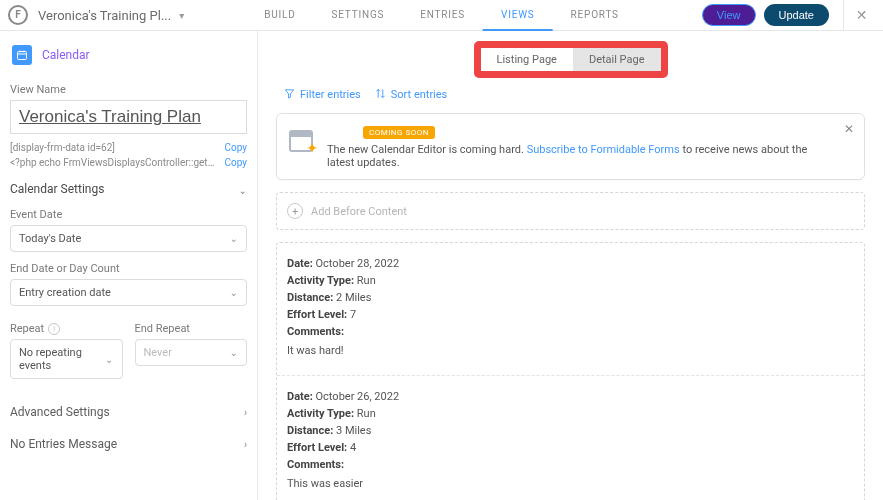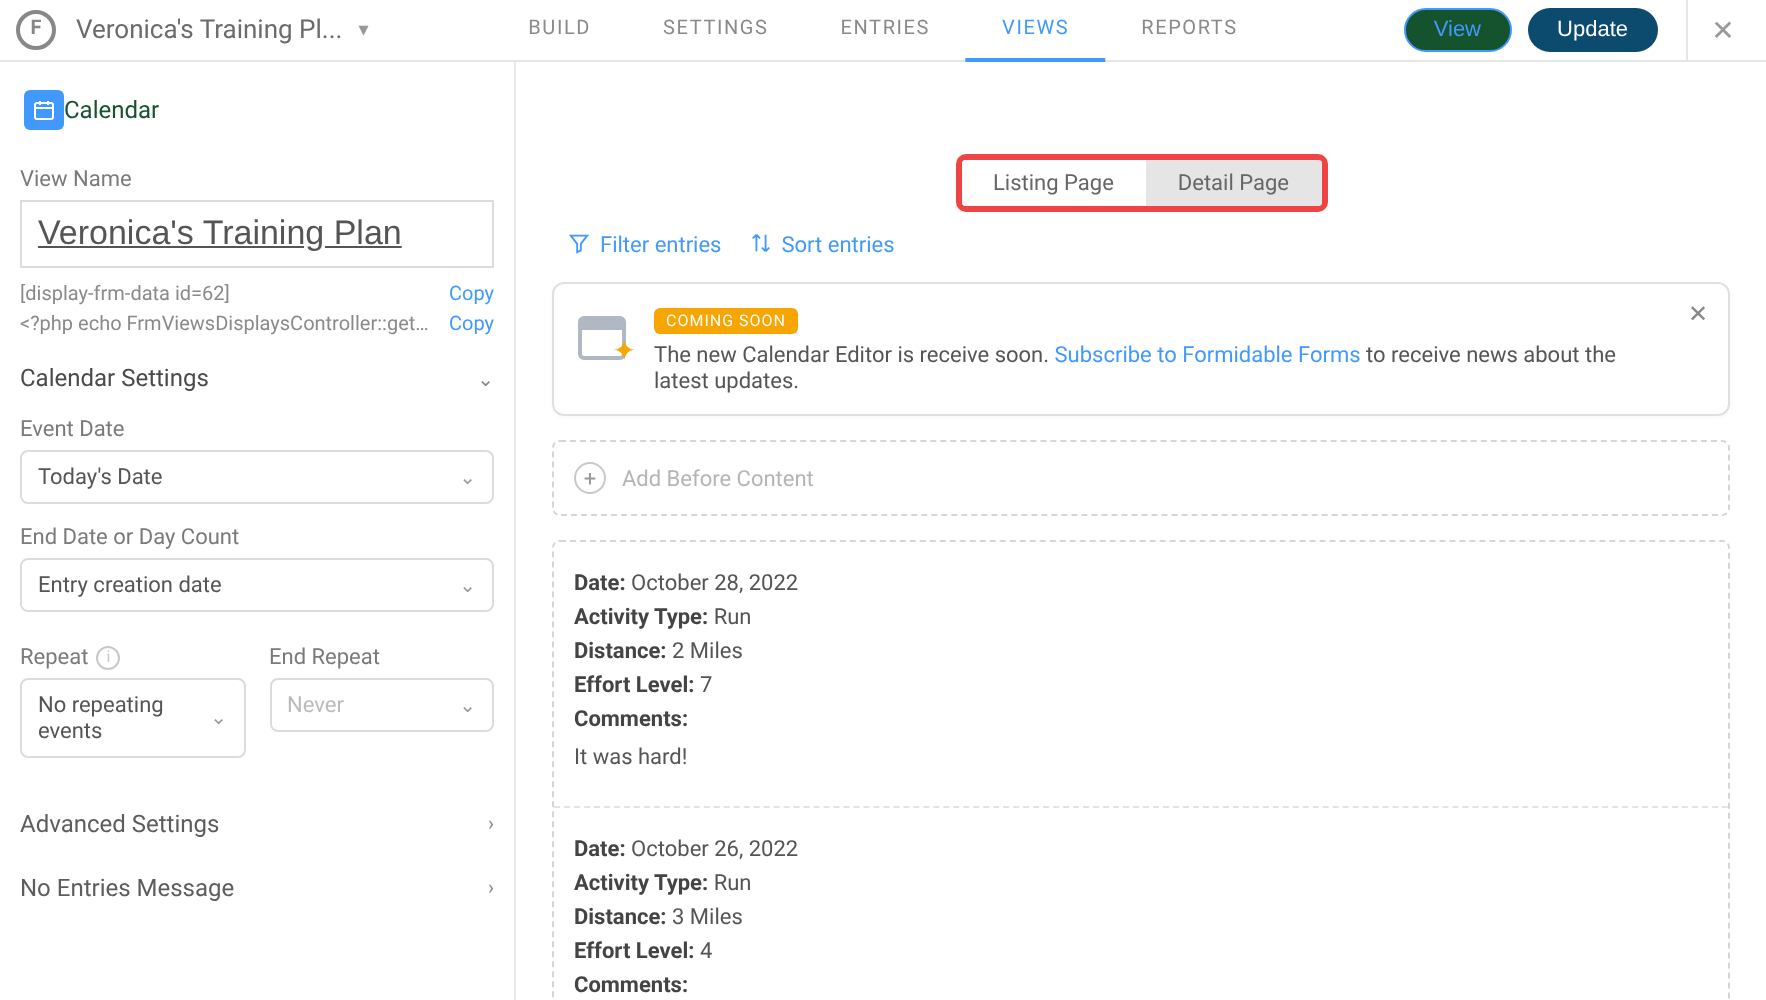--- a/index.html
+++ b/index.html
@@ -9,56 +9,56 @@
   .topbar { position: absolute; top:0; left:0; right:0; height:31px; border-bottom:1px solid #e6e6e6; display:flex; align-items:center; padding: 0 12px 0 8px; background:#fff; }
   .brand-icon { width:20px; height:20px; border:2px solid #888; border-radius:50%; display:flex; align-items:center; justify-content:center; color:#888; font-weight:700; font-size:10px; margin-right:10px;}
   .brand-icon span { transform: translateY(-1px); }
   .title-area { display:flex; align-items:center; color:#6b6b6b; font-size:13px;}
   .title-area .caret { margin-left:8px; font-size:10px; color:#999; }
   .top-tabs { position:absolute; left:50%; transform:translateX(-50%); display:flex; gap:0; }
   .top-tab { padding: 0 18px; height:31px; display:flex; align-items:center; font-size:10px; letter-spacing: .8px; color:#8a8a8a; cursor:pointer; text-transform: uppercase; border-bottom:2px solid transparent;}
   .top-tab.active { color:#4199fd; border-bottom-color:#4199fd; }
   .top-actions { margin-left:auto; display:flex; align-items:center; gap:8px;}
   .btn { border-radius: 16px; font-size:11px; padding:4px 14px; cursor:pointer; border:1px solid transparent; }
-  .btn-view { background:#14532d; color:#4199fd; border:1px solid #4199fd; }
+  .btn-view { background:#4c1d95; color:#4199fd; border:1px solid #4199fd; }
   .btn-update { background:#0c4a6e; color:#fff; }
   .close-x { width:28px; text-align:center; color:#9a9a9a; font-size:14px; cursor:pointer; border-left:1px solid #e6e6e6; height:31px; display:flex; align-items:center; justify-content:center; margin-left:6px; padding-left:8px;}
   
   .left-panel { position:absolute; top:31px; left:0; width:258px; bottom:0; border-right:1px solid #e9e9e9; padding:10px 0; overflow:hidden;}
   .left-inner { padding: 0 10px; }
-  .cal-row { display:flex; align-items:center; padding:4px 2px 12px; font-size:12px; color:#14532d;}
+  .cal-row { display:flex; align-items:center; gap:10px; padding:4px 2px 12px; font-size:12px; color:#8b5cf6;}
   .cal-icon { width:20px; height:20px; background:#4199fd; border-radius:3px; display:flex; align-items:center; justify-content:center; color:#fff; font-size:12px;}
   .lbl { font-size:11px; color:#7a7a7a; margin:6px 0 4px; }
   .txt-input { width:100%; border:1px solid #dcdcdc; border-radius:0; padding:6px 8px; font-size:17px; color:#555; background:#fff;text-decoration:underline;}
   .code-row { display:flex; align-items:center; justify-content:space-between; font-size:10px; color:#8a8a8a; padding:8px 0 2px; gap:6px;}
   .code-row .code-text { white-space:nowrap; overflow:hidden; text-overflow:ellipsis; flex:1; }
   .copy-link { color:#4199fd; cursor:pointer; font-size:10px; flex-shrink:0;}
   .section-head { display:flex; align-items:center; justify-content:space-between; font-size:12px; color:#5d5d5d; padding:12px 0 6px; cursor:pointer;}
   .section-head.bold { color:#4a4a4a;align-items:flex-end; }
   .chev { font-size:10px; color:#888; }
   .select { width:100%; border:1px solid #dcdcdc; border-radius:4px; padding:6px 8px; font-size:11px; color:#555; background:#fff; display:flex; align-items:center; justify-content:space-between; cursor:pointer;}
   .select .sel-caret { font-size:10px; color:#999;}
   .row2 { display:flex; gap:12px;}
   .row2 > div { flex:1;}
   .disabled .select { color:#bbb; }
   .info-dot { display:inline-block; width:12px; height:12px; border:1px solid #c8c8c8; border-radius:50%; font-size:8px; line-height:10px; text-align:center; color:#c8c8c8; margin-left:4px; vertical-align: middle;}
   
   .main { position:absolute; top:31px; left:258px; right:0; bottom:0; overflow:auto; padding: 10px 18px 20px;}
   .page-toggle { display:flex; justify-content:center; margin-bottom:10px;}
-  .toggle-wrap { display:flex; border:3px solid #ef4444; border-radius:5px; overflow:hidden; font-size:11px;margin-top:36px;}
+  .toggle-wrap { display:flex; border:7px solid #ef4444; border-radius:5px; overflow:hidden; font-size:11px;}
   .toggle-btn { padding:5px 16px; background:#fff; color:#666; cursor:pointer;}
   .toggle-btn.active { background:#e5e5e5; }
   .filter-row { display:flex; gap:14px; font-size:11px; color:#4199fd; margin:4px 0 12px 8px;}
   .filter-link { display:flex; gap:5px; cursor:pointer;}
   .notice { border:1px solid #e0e0e0; border-radius:6px; padding:10px 34px 10px 12px; display:flex; align-items:flex-start; gap:12px; position:relative; box-shadow:0 1px 2px rgba(0,0,0,0.03);}
   .notice-icon { width:26px; height:26px; flex-shrink:0; position:relative; margin-top:4px;}
   .notice-icon .cal { width:24px; height:22px; background:#fff; border:2px solid #b0b8c4; border-radius:3px; position:absolute; top:2px; left:0;}
   .notice-icon .cal:before { content:""; position:absolute; top:0; left:0; right:0; height:5px; background:#b0b8c4;}
   .notice-icon .spark { position:absolute; right:-3px; bottom:-2px; color:#f7a500; font-size:14px;}
-  .badge { display:inline-block; background:#f7a500; color:#fff; font-size:8px; letter-spacing:.5px; padding:2px 6px; border-radius:3px; margin-bottom:4px;}
+  .badge { display:inline-block; background:#f7a500; color:#fff; font-size:8px; letter-spacing:.5px; padding:2px 6px; border-radius:3px; margin-bottom:4px;margin-left:36px;}
   .notice-text { font-size:11px; color:#555;}
   .notice-text a { color:#4199fd; text-decoration:none;}
   .notice-close { position:absolute; top:8px; right:10px; font-size:12px; color:#888; cursor:pointer;}
   .dashed-block { border:1px dashed #d6d6d6; border-radius:4px; margin-top:12px; }
   .add-row { display:flex; align-items:center; gap:8px; padding:10px 10px; color:#b5b5b5; font-size:11px;}
   .plus-circle { width:16px; height:16px; border:1px solid #c8c8c8; border-radius:50%; display:flex; align-items:center; justify-content:center; font-size:11px; color:#999; line-height:1;}
   .entry { padding: 10px 10px 14px; border-top:1px dashed #e3e3e3; font-size:11px; color:#555;}
   .dashed-block .entry:first-of-type { border-top:none; }
   .entry p { margin: 4px 0; }
   .entry .k { font-weight: 700; color:#444;}
@@ -188,21 +188,21 @@
     </div>
 
     <div class="notice">
       <div class="notice-icon">
         <div class="cal"></div>
           <div class="spark">✦</div>
       </div>
       <div>
         <div class="badge">COMING SOON</div>
         <div class="notice-text">
-          <span>The new Calendar Editor is receive soon. </span><a href="#">Subscribe to Formidable Forms</a><span> to receive news about the latest updates.</span>
+          <span>The new Calendar Editor is coming hard. </span><a href="#">Subscribe to Formidable Forms</a><span> to receive news about the latest updates.</span>
         </div>
       </div>
       <div class="notice-close">✕</div>
     </div>
 
     <div class="dashed-block">
       <div class="add-row">
         <div class="plus-circle">+</div>
         <span>Add Before Content</span>
       </div>

